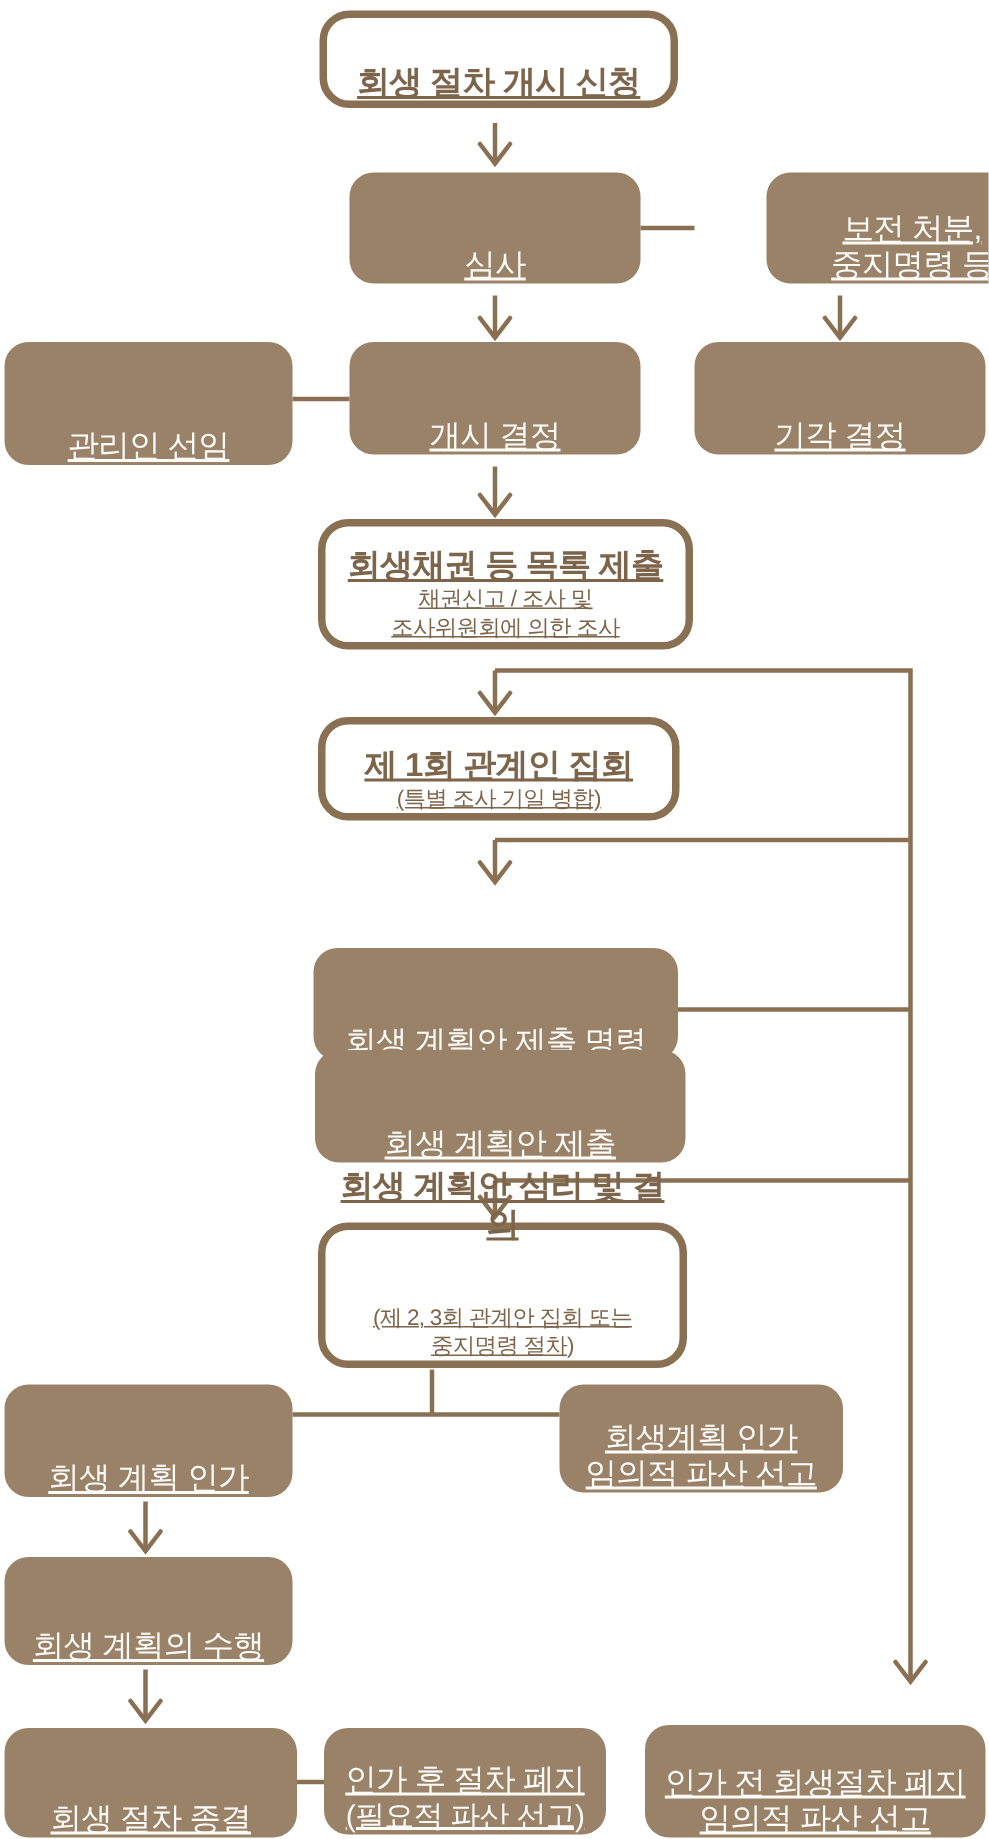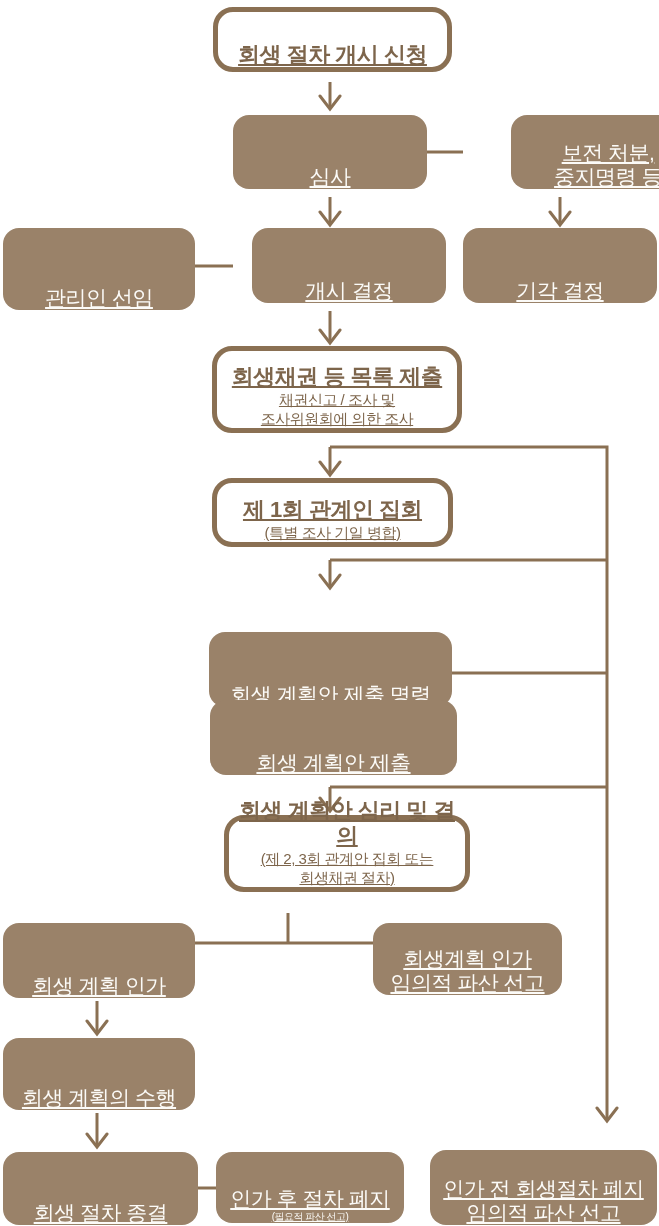--- a/index.html
+++ b/index.html
@@ -20,33 +20,33 @@
   .node{
     position:absolute;z-index:2;
     display:flex;flex-direction:column;align-items:center;justify-content:flex-end;
     text-align:center;border-radius:16px;text-decoration:underline;
   }
   .filled{background:var(--fill);color:var(--ink-light);}
   .outlined{background:var(--bg);border:5px solid var(--line);color:var(--ink-dark);border-radius:20px;}
   .title{font-size:21px;line-height:1.14;white-space:pre-line;letter-spacing:-0.5px;}
   .outlined .title{font-weight:bold;font-size:22px;}
   .subtitle{font-size:15px;line-height:1.22;white-space:pre-line;margin-top:2px;letter-spacing:-0.5px;}
-  .filled .subtitle{font-size:10px;margin-top:0;}
+  .filled .subtitle{font-size:20px;margin-top:0;}
 
   .n-apply{left:213px;top:7px;width:239px;height:65px;}
   .n-screening{left:233px;top:115px;width:194px;height:74px;}
   .n-preservation{left:463px;top:115px;width:194px;height:74px;margin-left:48px;}
   .n-custodian{left:3px;top:228px;width:192px;height:82px;}
-  .n-commence{left:233px;top:228px;width:194px;height:75px;margin-left:19px;}
+  .n-commence{left:233px;top:228px;width:194px;height:75px;}
   .n-dismiss{left:463px;top:228px;width:194px;height:75px;}
   .n-list{left:212px;top:346px;width:250px;height:87px;}
   .n-meeting1{left:212px;top:478px;width:241px;height:69px;}
   .n-order{left:209px;top:592px;width:243px;height:75px;margin-top:40px;}
   .n-submit{left:210px;top:700px;width:247px;height:75px;}
-  .n-review{left:224px;top:815px;width:246px;height:77px;}
+  .n-review{left:212px;top:815px;width:246px;height:97px;gap:40px;}
   .n-approve{left:3px;top:923px;width:192px;height:75px;}
   .n-approve-bankrupt{left:373px;top:923px;width:189px;height:72px;}
   .n-execute{left:3px;top:1038px;width:192px;height:72px;}
   .n-close{left:3px;top:1152px;width:195px;height:73px;}
   .n-post-abolish{left:216px;top:1152px;width:188px;height:71px;}
   .n-pre-abolish{left:430px;top:1150px;width:227px;height:75px;}
 </style>
 </head>
 <body>
 
@@ -117,21 +117,21 @@
   <span class="title">회생 계획안 제출 명령</span>
 </div>
 
 <div class="node filled n-submit">
   <span class="title">회생 계획안 제출</span>
 </div>
 
 <div class="node outlined n-review">
   <span class="title">회생 계획안 심리 및 결의</span>
   <span class="subtitle">(제 2, 3회 관계안 집회 또는
-회생채권 절차)</span>
+중지명령 절차)</span>
 </div>
 
 <div class="node filled n-approve">
   <span class="title">회생 계획 인가</span>
 </div>
 
 <div class="node filled n-approve-bankrupt">
   <span class="title">회생계획 인가
 임의적 파산 선고</span>
 </div>

